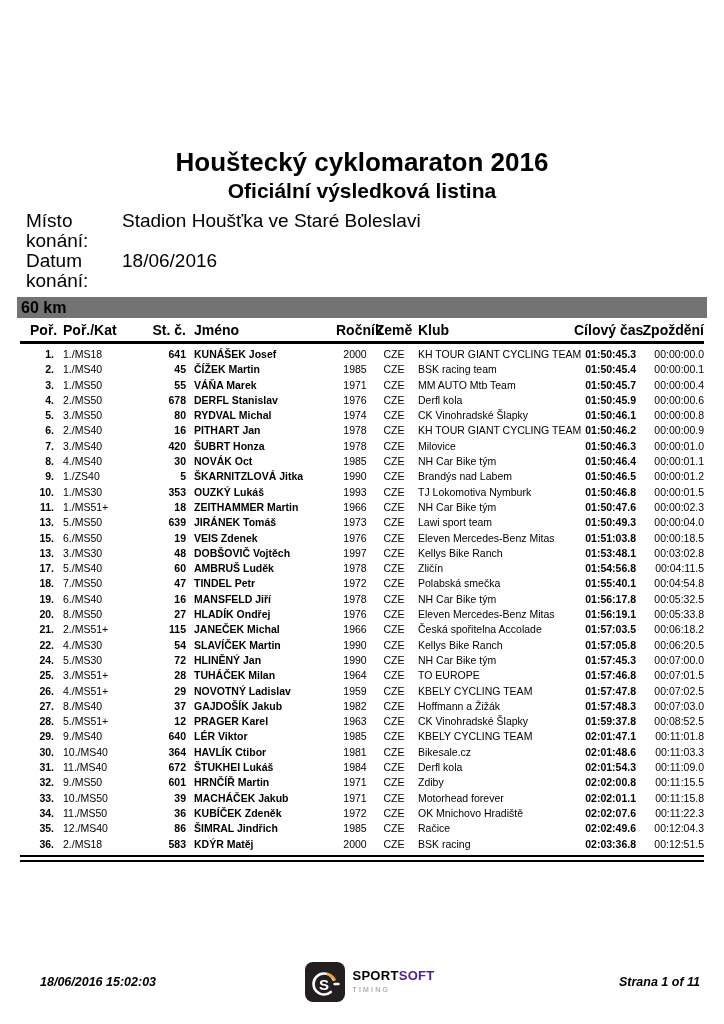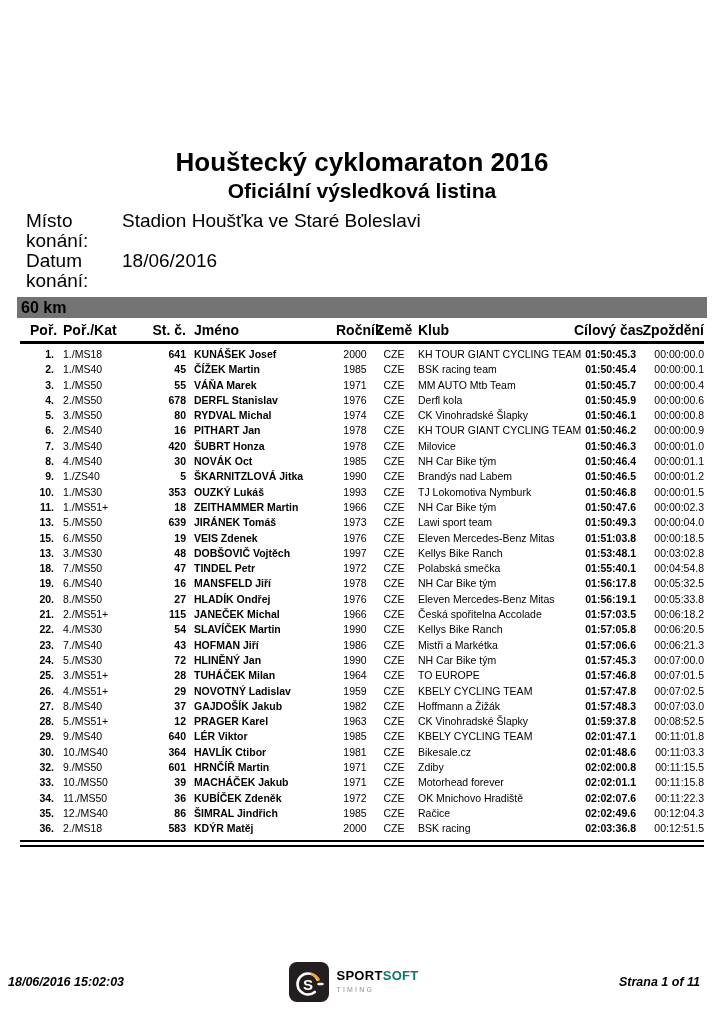--- a/index.html
+++ b/index.html
@@ -69,38 +69,38 @@
 
   .table-end {
     margin: 3px 20px 0 20px;
     height: 7px;
     border-top: 2.5px solid #000;
     border-bottom: 2.5px solid #000;
   }
 
   .footer {
     position: absolute;
-    left: 8px;
+    left: 40px;
     right: 24px;
     top: 960px;
     height: 44px;
     display: flex;
     align-items: center;
   }
   .footer-left, .footer-right {
     flex: 1;
     font-size: 12.5px;
     font-weight: bold;
     font-style: italic;
   }
   .footer-right { text-align: right; }
   .footer-logo { flex: none; display: flex; align-items: center; gap: 7px; }
   .logo-text-block { display: flex; flex-direction: column; line-height: 13px; }
   .logo-brand { font-size: 13px; font-weight: bold; letter-spacing: 0.3px; }
-  .logo-brand .brand2 { color: #0f766e; font-weight: bold; }
+  .logo-brand .brand2 { color: #4c1d95; font-weight: bold; }
   .logo-sub { font-size: 7px; color: #8f8f8f; letter-spacing: 2.2px; margin-top: 1px; }
 </style>
 </head>
 <body>
 
 <div class="page">
 
   <div class="doc-header">
     <div class="doc-title">Houštecký cyklomaraton 2016</div>
     <div class="doc-subtitle">Oficiální výsledková listina</div>
@@ -282,20 +282,31 @@
           <td class="c-cat">3./MS30</td>
           <td class="c-bib">48</td>
           <td class="c-name">DOBŠOVIČ Vojtěch</td>
           <td class="c-year">1997</td>
           <td class="c-country">CZE</td>
           <td class="c-club">Kellys Bike Ranch</td>
           <td class="c-time">01:53:48.1</td>
           <td class="c-gap">00:03:02.8</td>
         </tr>
         <tr>
+          <td class="c-rank">17.</td>
+          <td class="c-cat">5./MS40</td>
+          <td class="c-bib">60</td>
+          <td class="c-name">AMBRUŠ Luděk</td>
+          <td class="c-year">1978</td>
+          <td class="c-country">CZE</td>
+          <td class="c-club">Zličín</td>
+          <td class="c-time">01:54:56.8</td>
+          <td class="c-gap">00:04:11.5</td>
+        </tr>
+        <tr>
           <td class="c-rank">18.</td>
           <td class="c-cat">7./MS50</td>
           <td class="c-bib">47</td>
           <td class="c-name">TINDEL Petr</td>
           <td class="c-year">1972</td>
           <td class="c-country">CZE</td>
           <td class="c-club">Polabská smečka</td>
           <td class="c-time">01:55:40.1</td>
           <td class="c-gap">00:04:54.8</td>
         </tr>
@@ -337,31 +348,20 @@
           <td class="c-cat">4./MS30</td>
           <td class="c-bib">54</td>
           <td class="c-name">SLAVÍČEK Martin</td>
           <td class="c-year">1990</td>
           <td class="c-country">CZE</td>
           <td class="c-club">Kellys Bike Ranch</td>
           <td class="c-time">01:57:05.8</td>
           <td class="c-gap">00:06:20.5</td>
         </tr>
         <tr>
-          <td class="c-rank">23.</td>
-          <td class="c-cat">7./MS40</td>
-          <td class="c-bib">43</td>
-          <td class="c-name">HOFMAN Jiří</td>
-          <td class="c-year">1986</td>
-          <td class="c-country">CZE</td>
-          <td class="c-club">Mistři a Markétka</td>
-          <td class="c-time">01:57:06.6</td>
-          <td class="c-gap">00:06:21.3</td>
-        </tr>
-        <tr>
           <td class="c-rank">24.</td>
           <td class="c-cat">5./MS30</td>
           <td class="c-bib">72</td>
           <td class="c-name">HLINĚNÝ Jan</td>
           <td class="c-year">1990</td>
           <td class="c-country">CZE</td>
           <td class="c-club">NH Car Bike tým</td>
           <td class="c-time">01:57:45.3</td>
           <td class="c-gap">00:07:00.0</td>
         </tr>
@@ -423,20 +423,31 @@
         <tr>
           <td class="c-rank">30.</td>
           <td class="c-cat">10./MS40</td>
           <td class="c-bib">364</td>
           <td class="c-name">HAVLÍK Ctibor</td>
           <td class="c-year">1981</td>
           <td class="c-country">CZE</td>
           <td class="c-club">Bikesale.cz</td>
           <td class="c-time">02:01:48.6</td>
           <td class="c-gap">00:11:03.3</td>
+        </tr>
+        <tr>
+          <td class="c-rank">31.</td>
+          <td class="c-cat">11./MS40</td>
+          <td class="c-bib">672</td>
+          <td class="c-name">ŠTUKHEI Lukáš</td>
+          <td class="c-year">1984</td>
+          <td class="c-country">CZE</td>
+          <td class="c-club">Derfl kola</td>
+          <td class="c-time">02:01:54.3</td>
+          <td class="c-gap">00:11:09.0</td>
         </tr>
         <tr>
           <td class="c-rank">32.</td>
           <td class="c-cat">9./MS50</td>
           <td class="c-bib">601</td>
           <td class="c-name">HRNČÍŘ Martin</td>
           <td class="c-year">1971</td>
           <td class="c-country">CZE</td>
           <td class="c-club">Zdiby</td>
           <td class="c-time">02:02:00.8</td>

